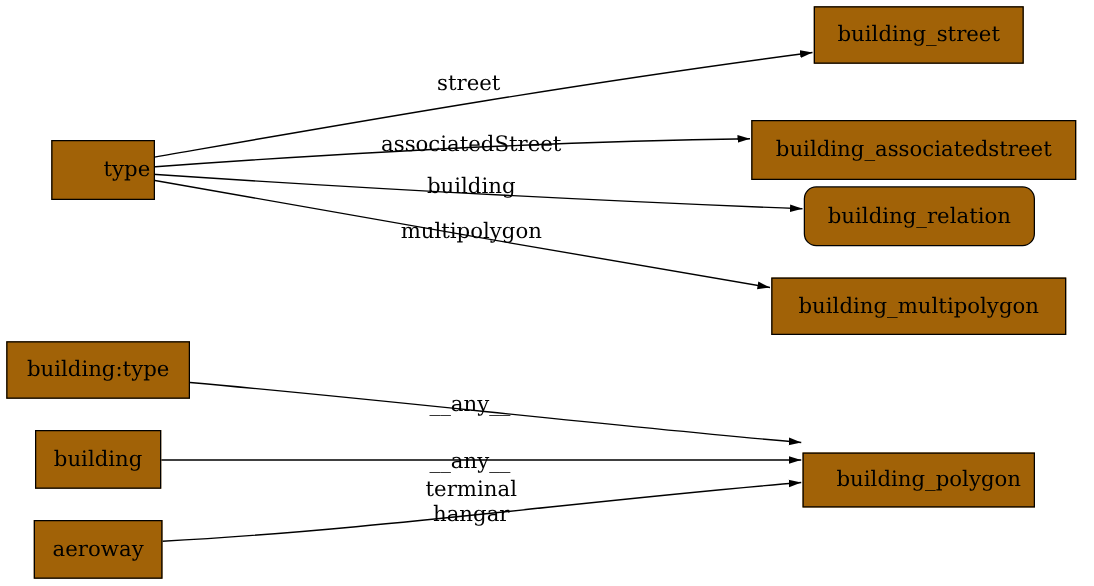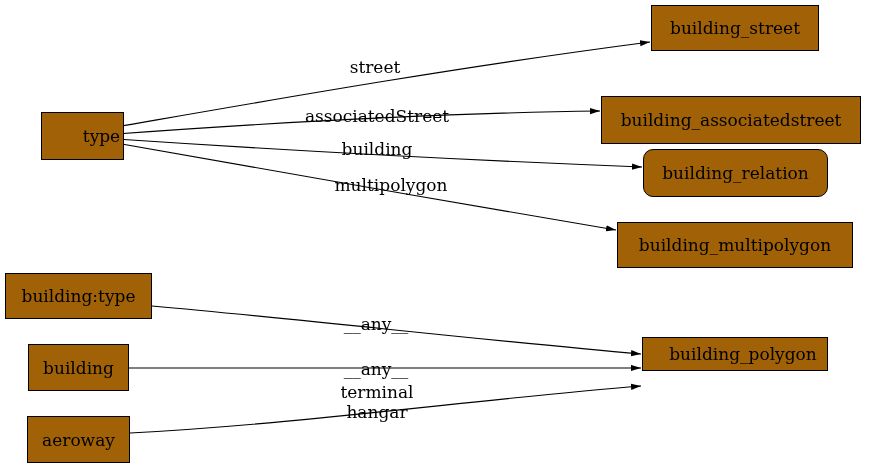--- a/index.html
+++ b/index.html
@@ -54,35 +54,35 @@
   <div class="node" style="left:41px;top:112px;width:83px;height:48px;padding-left:38px;">type</div>
 
   <div class="node" style="left:651px;top:5px;width:168px;height:46px;">building_street</div>
 
   <div class="node" style="left:601px;top:76px;width:260px;height:48px;margin-top:20px;">building_associatedstreet</div>
 
   <div class="node" style="left:643px;top:149px;width:185px;height:48px;border-radius:10px;">building_relation</div>
 
   <div class="node" style="left:617px;top:222px;width:236px;height:46px;">building_multipolygon</div>
 
-  <div class="node" style="left:642px;top:337px;width:186px;height:34px;padding-left:16px;">building_polygon</div>
+  <div class="node" style="left:642px;top:362px;width:186px;height:44px;padding-left:16px;">building_polygon</div>
 
   <div class="node" style="left:5px;top:273px;width:147px;height:46px;">building:type</div>
 
   <div class="node" style="left:28px;top:344px;width:101px;height:47px;">building</div>
 
   <div class="node" style="left:27px;top:416px;width:103px;height:47px;">aeroway</div>
 
   <div class="edge-label" style="left:375px;top:57px;">street</div>
 
   <div class="edge-label" style="left:377px;top:106px;">associatedStreet</div>
 
   <div class="edge-label" style="left:377px;top:139px;">building</div>
 
-  <div class="edge-label" style="left:391px;top:175px;">multipolygon</div>
+  <div class="edge-label" style="left:377px;top:175px;">multipolygon</div>
 
   <div class="edge-label" style="left:376px;top:314px;">__any__</div>
 
   <div class="edge-label" style="left:376px;top:359px;">__any__</div>
 
   <div class="edge-label" style="left:377px;top:392px;">terminal
 hangar</div>
 
 </div>
 

